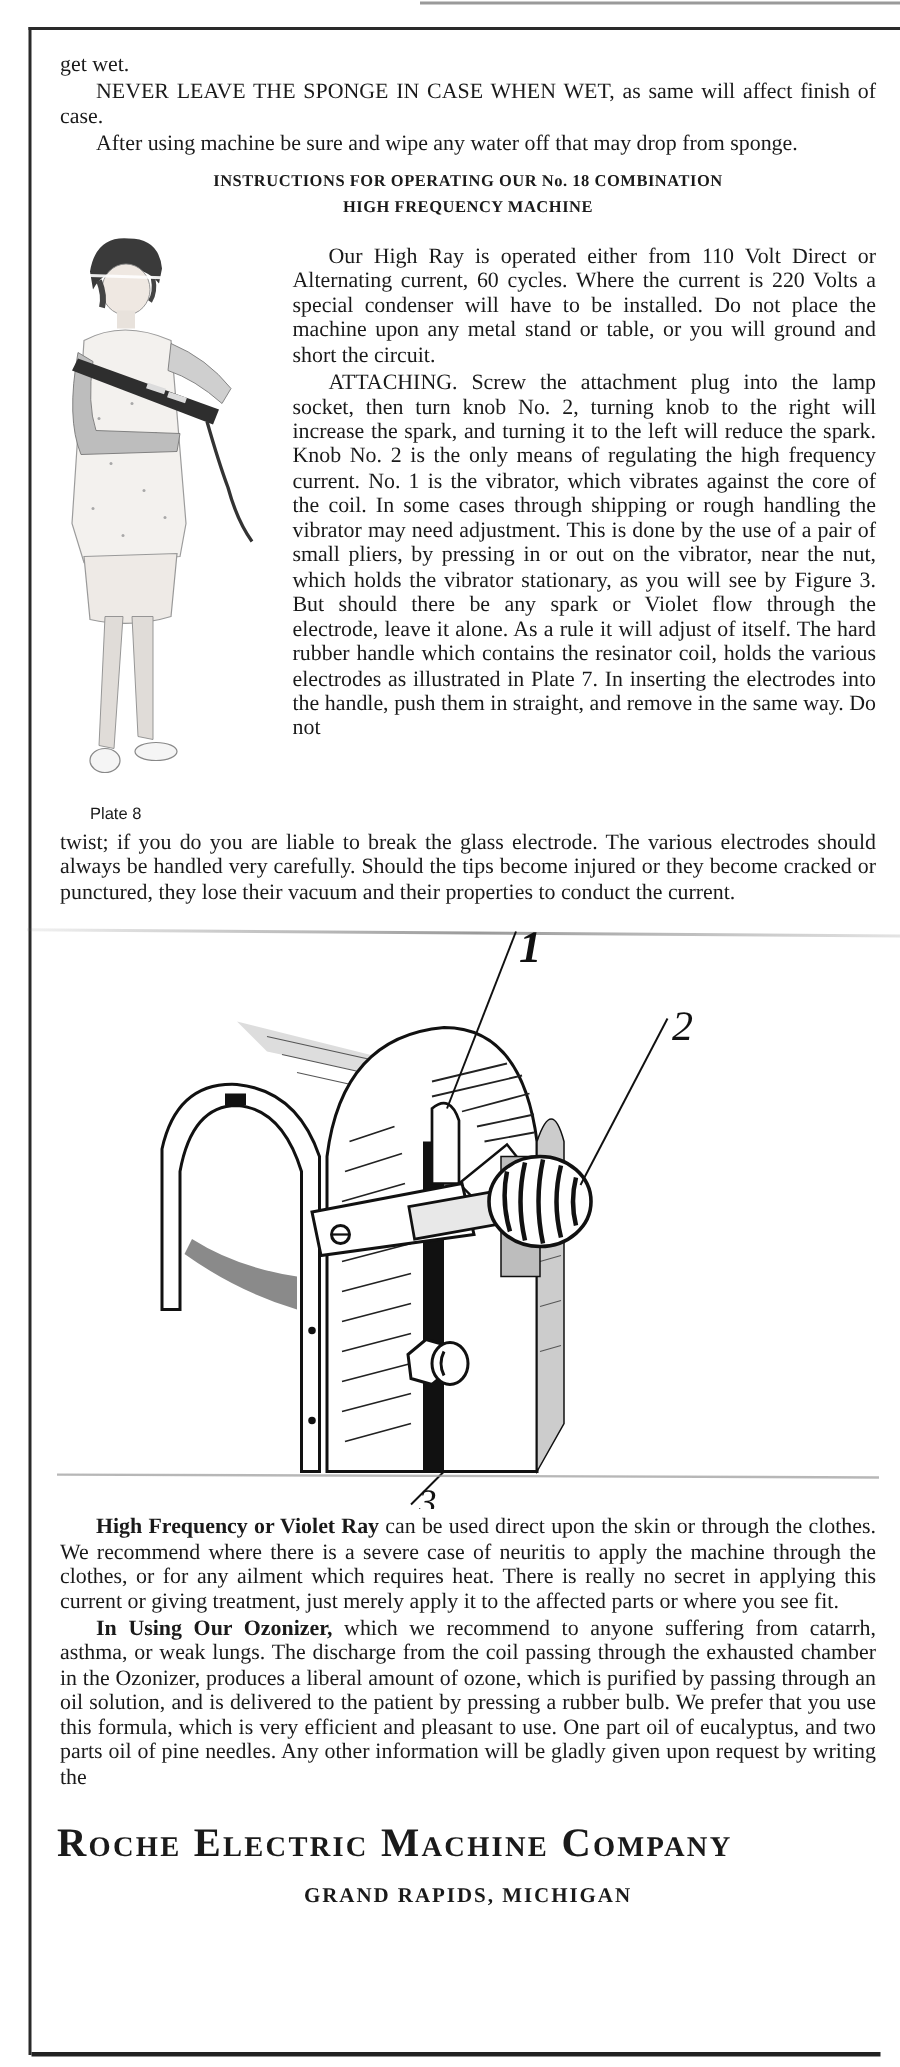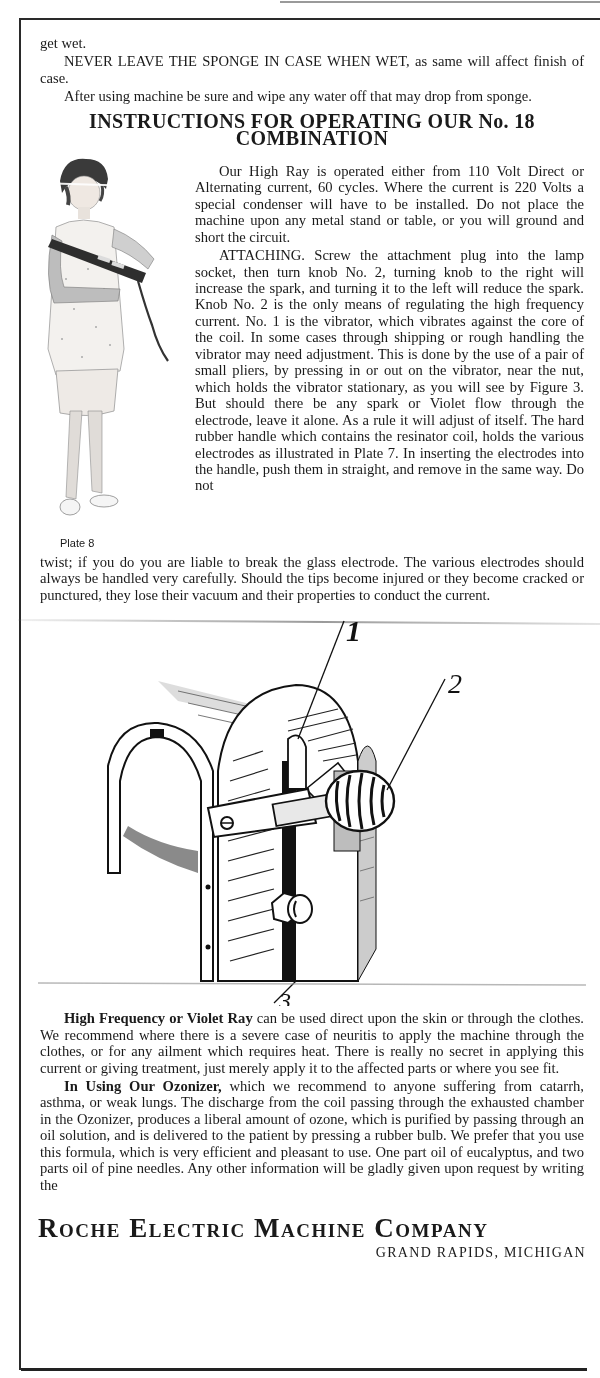--- a/index.html
+++ b/index.html
@@ -5,51 +5,52 @@
   html, body { margin: 0; padding: 0; background: #ffffff; }
   body { width: 600px; height: 1378px; position: relative; overflow: hidden;
          font-family: "Liberation Serif", "DejaVu Serif", serif; color: #1a1a1a; }
   .top-edge { position: absolute; left: 280px; top: 1px; width: 320px; height: 2px; background: #9a9a9a; }
   .rule-top { position: absolute; left: 19px; top: 18px; width: 581px; height: 2px; background: #2a2a2a; }
   .rule-left { position: absolute; left: 19px; top: 18px; width: 2px; height: 1352px; background: #2a2a2a; }
   .rule-bottom { position: absolute; left: 21px; top: 1368px; width: 566px; height: 3px; background: #222; }
   .page { position: absolute; left: 38px; top: 33px; width: 548px; font-size: 14.6px; line-height: 16.45px; }
   p { margin: 2px; text-align: justify; }
   .indent { text-indent: 24px; }
-  h1.heading { margin: 8px 0 0 0; font-size: 20px; line-height: 17px; font-weight: bold; text-align: center;
+  h1.heading { margin: 8px 0 0 0; font-size: 11px; line-height: 17px; font-weight: bold; text-align: center;
                letter-spacing: 0.35px; font-family: "Liberation Serif", serif; }
   .float-block { position: relative; height: 420px; margin-top: 2px; }
   .photo { position: absolute; left: 0; top: 0; width: 152px; height: 410px; }
   .plate-caption { position: absolute; left: 22px; top: 386px; font-size: 11px; font-family: "Liberation Sans", sans-serif; }
   .side-text { position: absolute; left: 155px; top: 12px; width: 393px; }
   .figure { position: relative; width: 548px; height: 395px; margin-top: 8px; }
   .figure svg { position: absolute; left: 0; top: 0; }
   .scan-streak { position: absolute; height: 2px; background: linear-gradient(90deg, rgba(120,120,120,0.1), rgba(110,110,110,0.7), rgba(140,140,140,0.2)); }
   b { font-weight: bold; }
   .footer-company { margin-top: 20px; text-align: left; font-size: 27px; line-height: 30px; font-weight: bold;
                     font-variant: small-caps; letter-spacing: 1.5px; font-family: "Liberation Serif", serif; }
-  .footer-city { text-align: right; font-size: 14px; font-weight: normal; letter-spacing: 1.3px; margin-top: 2px;
+  .footer-city { text-align: center; font-size: 14px; font-weight: bold; letter-spacing: 1.3px; margin-top: 14px;
                  font-family: "Liberation Serif", serif; }
 </style>
 </head>
 <body>
 
 <div class="top-edge"></div>
 <div class="rule-top"></div>
 <div class="rule-left"></div>
 <div class="rule-bottom"></div>
 
 <div class="page">
 
   <p>get wet.</p>
   <p class="indent">NEVER LEAVE THE SPONGE IN CASE WHEN WET, as same will affect finish of case.</p>
   <p class="indent">After using machine be sure and wipe any water off that may drop from sponge.</p>
 
   <h1 class="heading">
     <span>INSTRUCTIONS FOR OPERATING OUR No. 18 COMBINATION</span><br>
+    <span>HIGH FREQUENCY MACHINE</span>
   </h1>
 
   <div class="float-block">
     <div class="photo">
       <svg width="152" height="385" viewBox="0 0 152 385">
 
         <path d="M22 32 Q26 8 48 10 Q68 10 70 30 L68 40 Q60 30 46 30 Q30 32 24 44 Z" fill="#3a3a3a"></path>
 
         <ellipse cx="46" cy="44" rx="16" ry="17" fill="#efe8e2" stroke="#8a8a8a" stroke-width="0.6"></ellipse>
         <path d="M28 38 Q32 48 30 56" stroke="#444" stroke-width="4" fill="none"></path>

